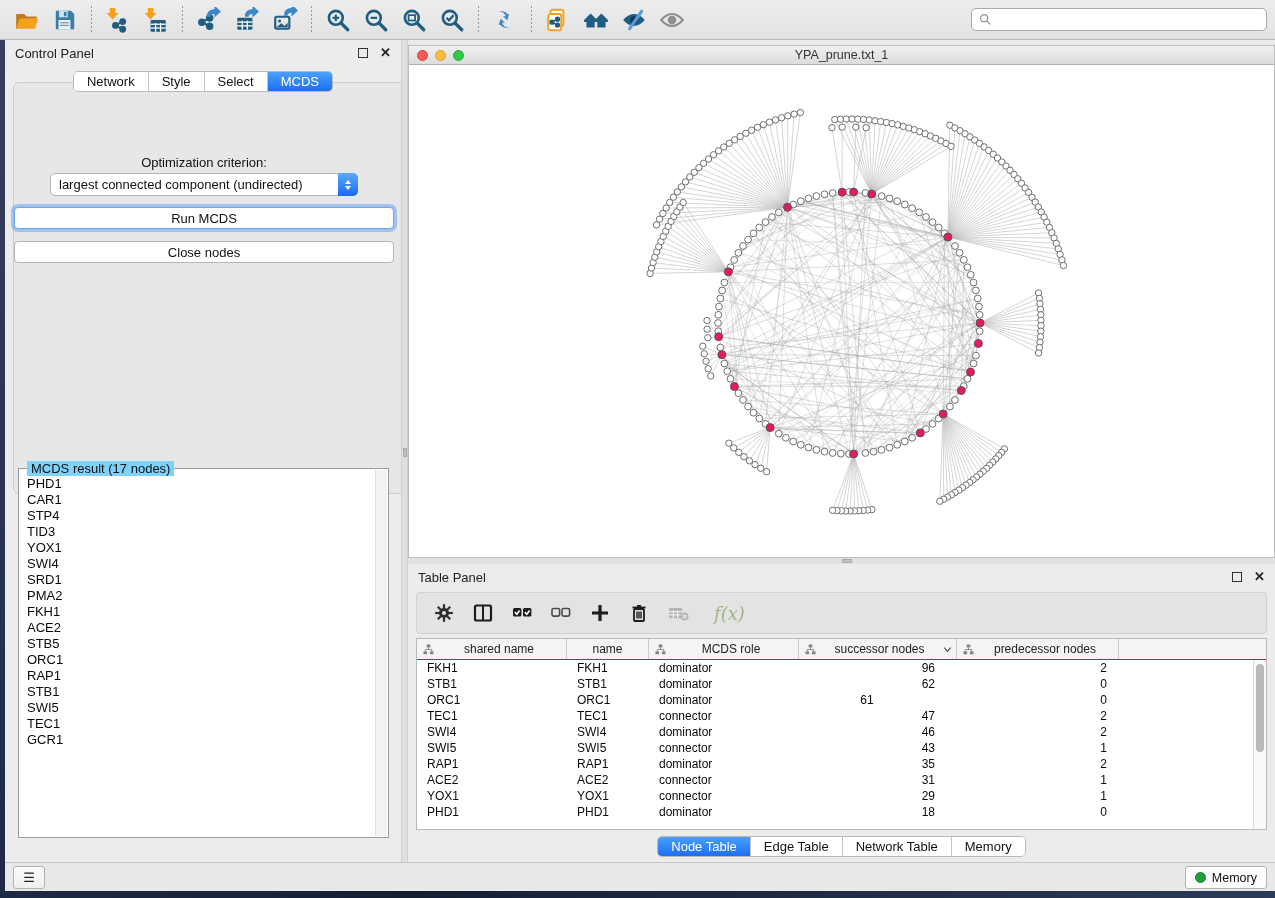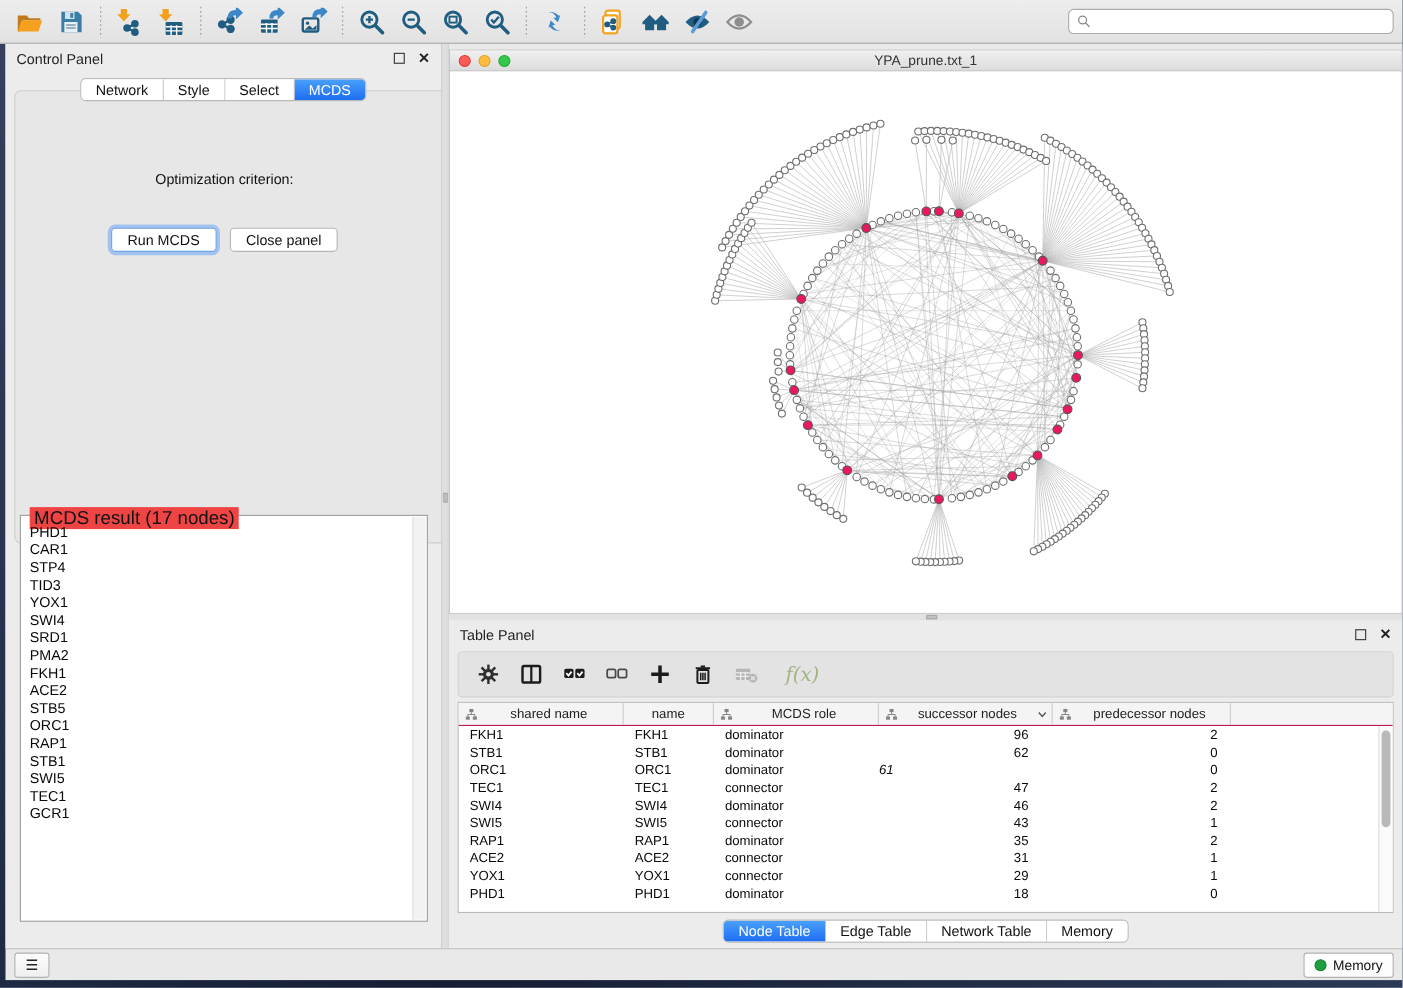--- a/index.html
+++ b/index.html
@@ -48,28 +48,28 @@
   .seg .tab.active { background:linear-gradient(#4aa0fb,#1d6ef2); color:#fff; }
   .opt-label { position:absolute; left:0; top:72px; width:380px; text-align:center; font-size:13px; color:#111; }
   .dropdown { position:absolute; left:36px; top:90px; width:308px; height:23px; background:#fff;
     border:1px solid #b4b4b4; border-radius:5px; display:flex; align-items:center; cursor:pointer; }
   .dropdown .val { flex:1; font-size:13px; padding:0 8px; color:#111; white-space:nowrap; overflow:hidden; }
   .dropdown .step { width:20px; height:23px; margin:-1px -1px -1px 0; border-radius:0 5px 5px 0;
     background:linear-gradient(#5aa9fc,#1c6bf0); display:flex; flex-direction:column; align-items:center; justify-content:center; gap:2px; }
   .dropdown .step i { width:0; height:0; border-left:3.5px solid transparent; border-right:3.5px solid transparent; }
   .dropdown .step i.up { border-bottom:4px solid #fff; }
   .dropdown .step i.dn { border-top:4px solid #fff; }
-  .btn-row { position:absolute; left:0; top:124px; width:380px; display:flex; justify-content:center; gap:12px; }
+  .btn-row { position:absolute; left:0; top:124px; width:380px; display:flex; justify-content:center; gap:12px;flex-direction:column; }
   .mac-btn { height:22px; padding:0 14px; background:#fff; border:1px solid #b6b6b6; border-radius:4px;
     font-size:13px; color:#111; cursor:pointer; font-family:"Liberation Sans",sans-serif; }
   .mac-btn.focus { border-color:#6ea4e8; box-shadow:0 0 0 3px rgba(96,160,248,.5); }
 
   .result-box { position:absolute; left:13px; top:428px; width:371px; height:370px;
     border:1px solid #9a9a9a; background:#fff; }
-  .result-legend { position:absolute; left:8px; top:-8px; background:#ef4444; padding:0 4px; font-size:17px; color:#111; }
+  .result-legend { position:absolute; left:8px; top:-8px; background:#7dd3fc; padding:0 4px; font-size:13px; color:#111; }
   .result-list { position:absolute; left:1px; top:4px; right:13px; bottom:1px; overflow:hidden;
     font-size:13px; line-height:16px; padding:3px 0 0 7px; color:#0a0a0a; }
   .result-scroll { position:absolute; right:1px; top:1px; width:12px; bottom:1px; background:#f2f2f2; border-left:1px solid #ddd; }
 
   
   .netwin { position:absolute; left:0; top:5px; width:867px; height:513px; background:#fff;
     border:1px solid #bdbdbd; }
   .net-title { height:19px; background:linear-gradient(#f0f0f0,#dcdcdc); border-bottom:1px solid #b3b3b3;
     display:flex; align-items:center; position:relative; }
   .lights { display:flex; gap:7px; margin-left:8px; }
@@ -283,23 +283,30 @@
 
   <div class="ctrl">
     <div class="panel-title">
       <span>Control Panel</span>
       <span class="sp"></span>
       <span class="mini-float"></span>
       <span class="mini-close">✕</span>
     </div>
     <div class="ctrl-card">
       <div class="opt-label">Optimization criterion:</div>
+      <div class="dropdown">
+        <span class="val">largest connected component (undirected)</span>
+        <span class="step">
+            <i class="up"></i>
+            <i class="dn"></i>
+          </span>
+      </div>
       <div class="btn-row">
         <button class="mac-btn focus">Run MCDS</button>
-        <button class="mac-btn">Close panel</button>
+        <button class="mac-btn">Close nodes</button>
       </div>
     </div>
     <div class="tabs-row">
       <div class="seg" id="ctrl-tabs">
           <button class="tab">Network</button>
           <button class="tab">Style</button>
           <button class="tab">Select</button>
           <button class="tab active">MCDS</button>
         </div>
     </div>
@@ -1161,21 +1168,21 @@
               <div class="gcell" style="width: 150px; text-align: left; padding: 0px 0px 0px 10px;">STB1</div>
               <div class="gcell" style="width: 82px; text-align: left; padding: 0px 0px 0px 10px;">STB1</div>
               <div class="gcell" style="width: 150px; text-align: left; padding: 0px 0px 0px 10px;">dominator</div>
               <div class="gcell" style="width: 158px; text-align: right; padding: 0px 22px 0px 0px;">62</div>
               <div class="gcell" style="width: 162px; text-align: right; padding: 0px 12px 0px 0px;">0</div>
             </div>
             <div class="grow">
               <div class="gcell" style="width: 150px; text-align: left; padding: 0px 0px 0px 10px;">ORC1</div>
               <div class="gcell" style="width: 82px; text-align: left; padding: 0px 0px 0px 10px;">ORC1</div>
               <div class="gcell" style="width: 150px; text-align: left; padding: 0px 0px 0px 10px;">dominator</div>
-              <div class="gcell" style="width: 158px; text-align: left; padding: 0px 22px 0px 0px; font-style: italic;">61</div>
+              <div class="gcell" style="width: 158px; text-align: center; padding: 0px 22px 0px 0px;">61</div>
               <div class="gcell" style="width: 162px; text-align: right; padding: 0px 12px 0px 0px;">0</div>
             </div>
             <div class="grow">
               <div class="gcell" style="width: 150px; text-align: left; padding: 0px 0px 0px 10px;">TEC1</div>
               <div class="gcell" style="width: 82px; text-align: left; padding: 0px 0px 0px 10px;">TEC1</div>
               <div class="gcell" style="width: 150px; text-align: left; padding: 0px 0px 0px 10px;">connector</div>
               <div class="gcell" style="width: 158px; text-align: right; padding: 0px 22px 0px 0px;">47</div>
               <div class="gcell" style="width: 162px; text-align: right; padding: 0px 12px 0px 0px;">2</div>
             </div>
             <div class="grow">

